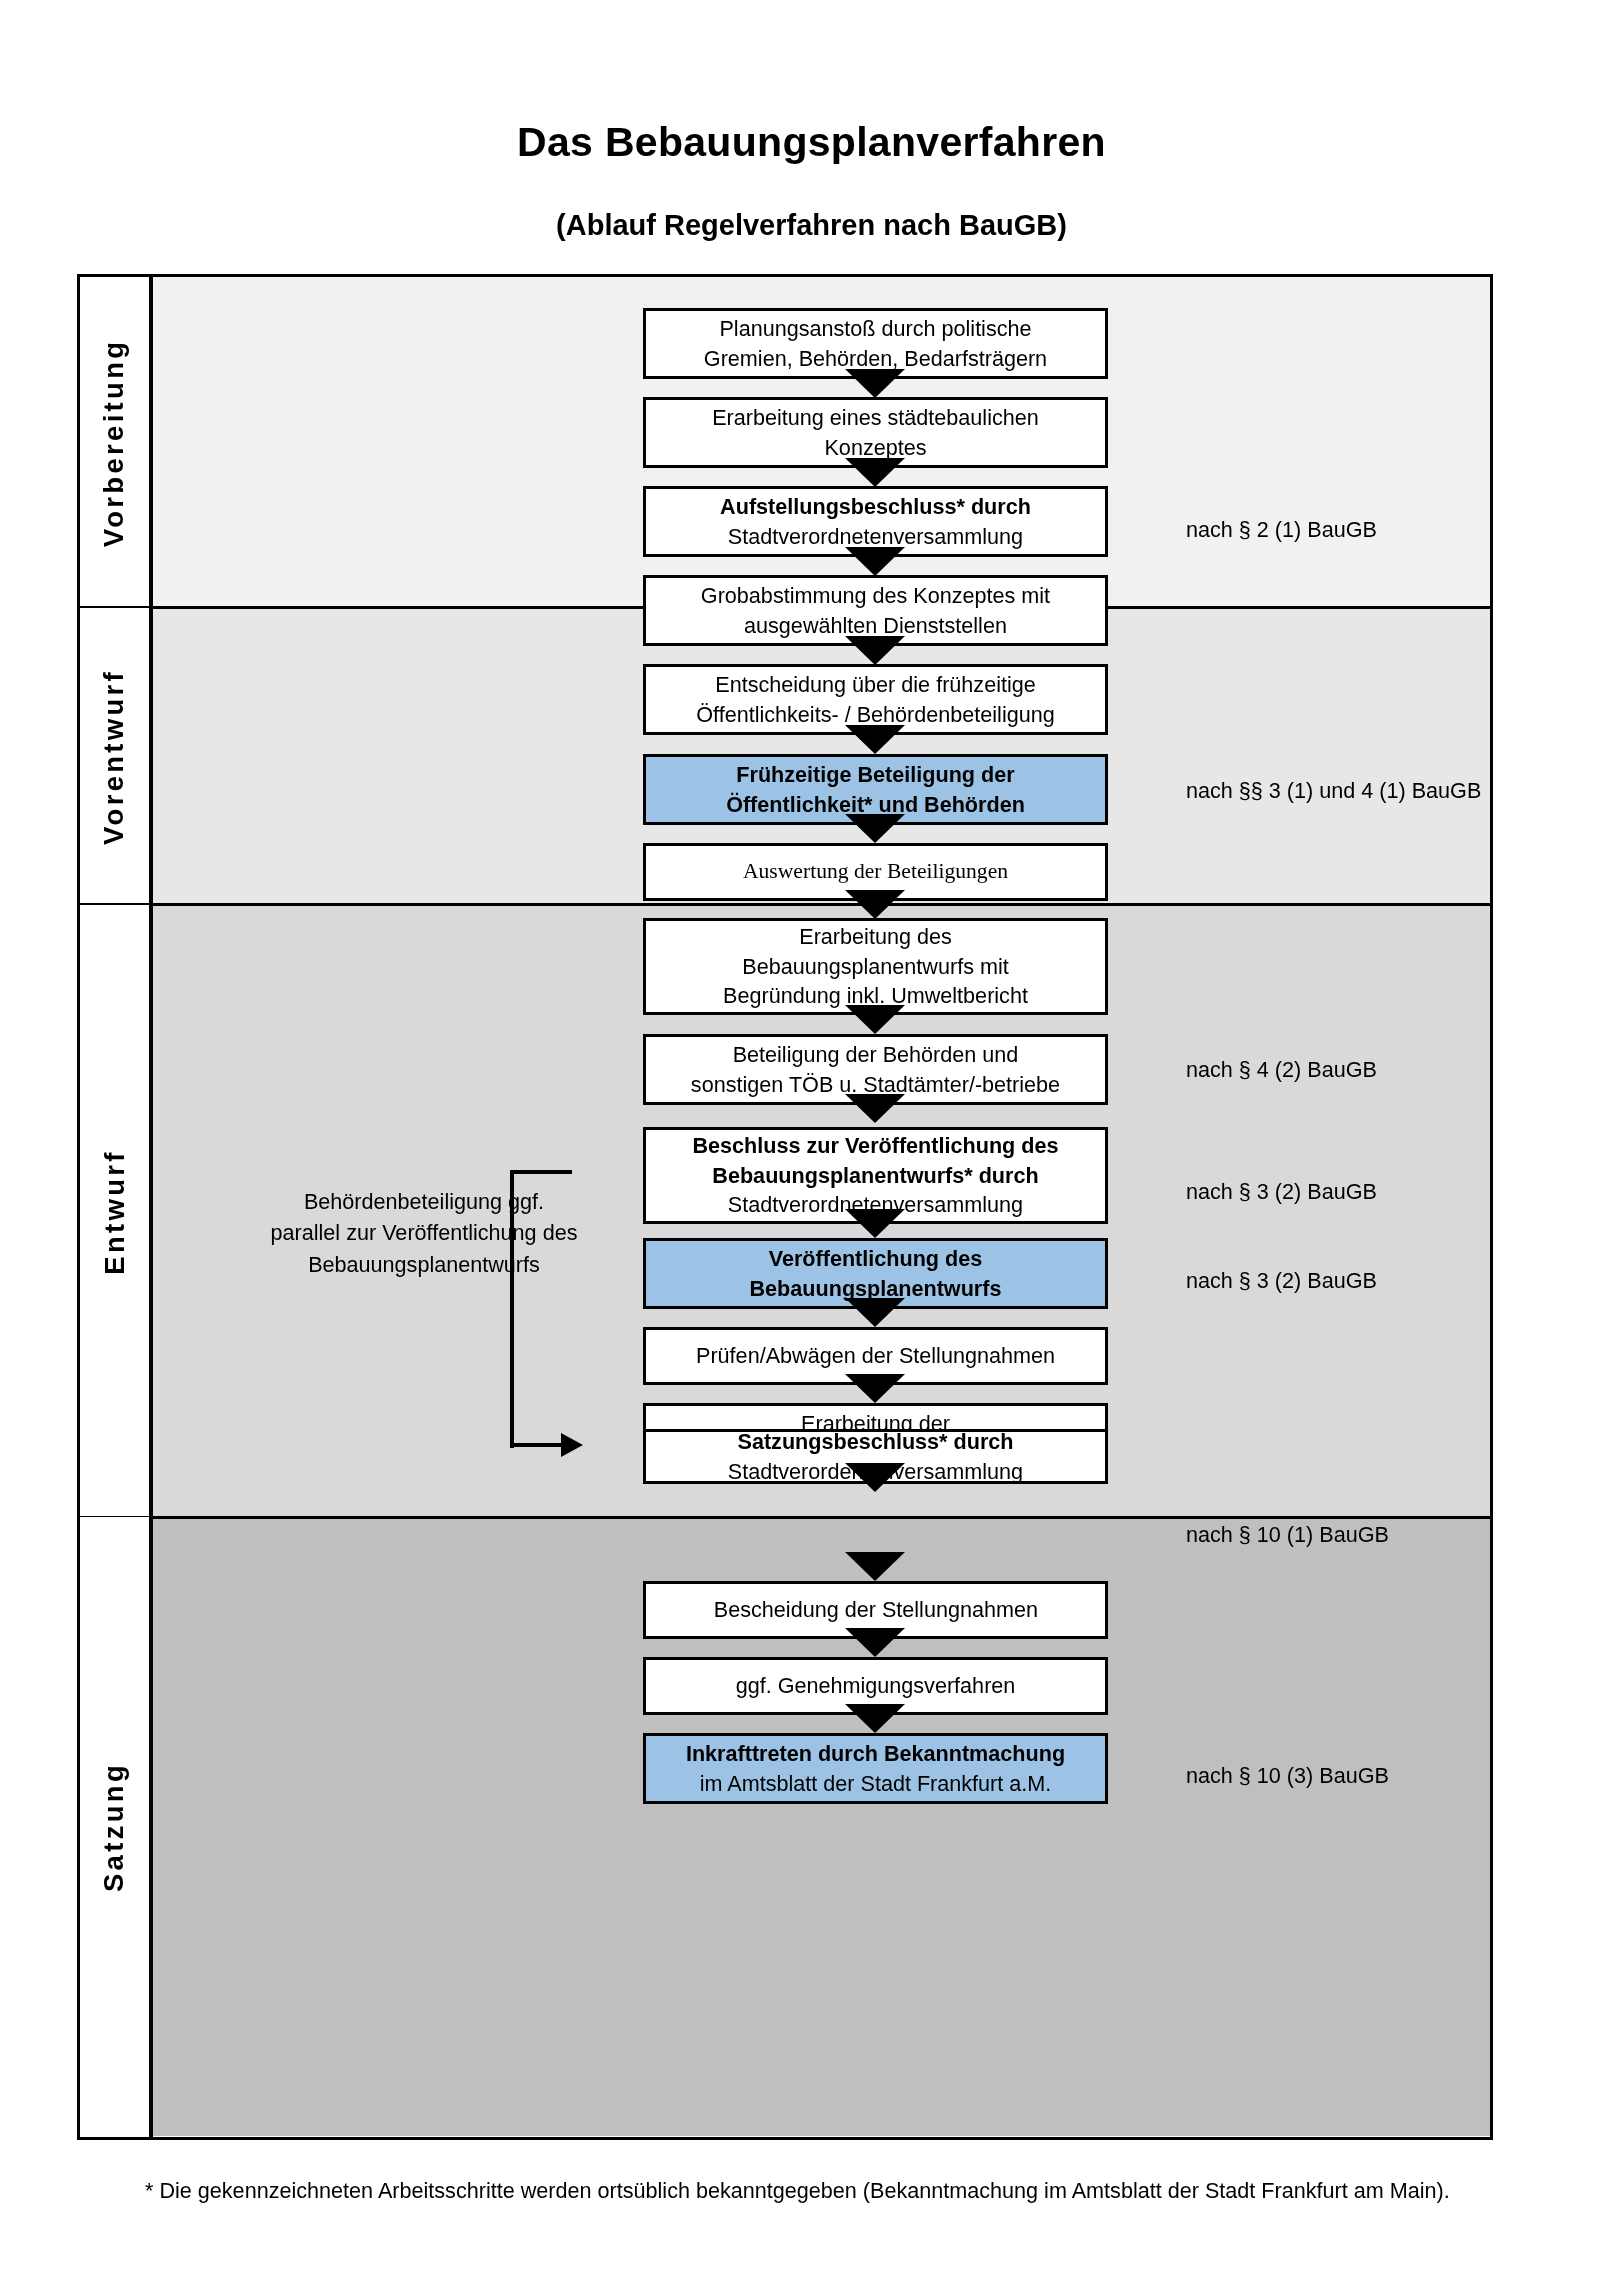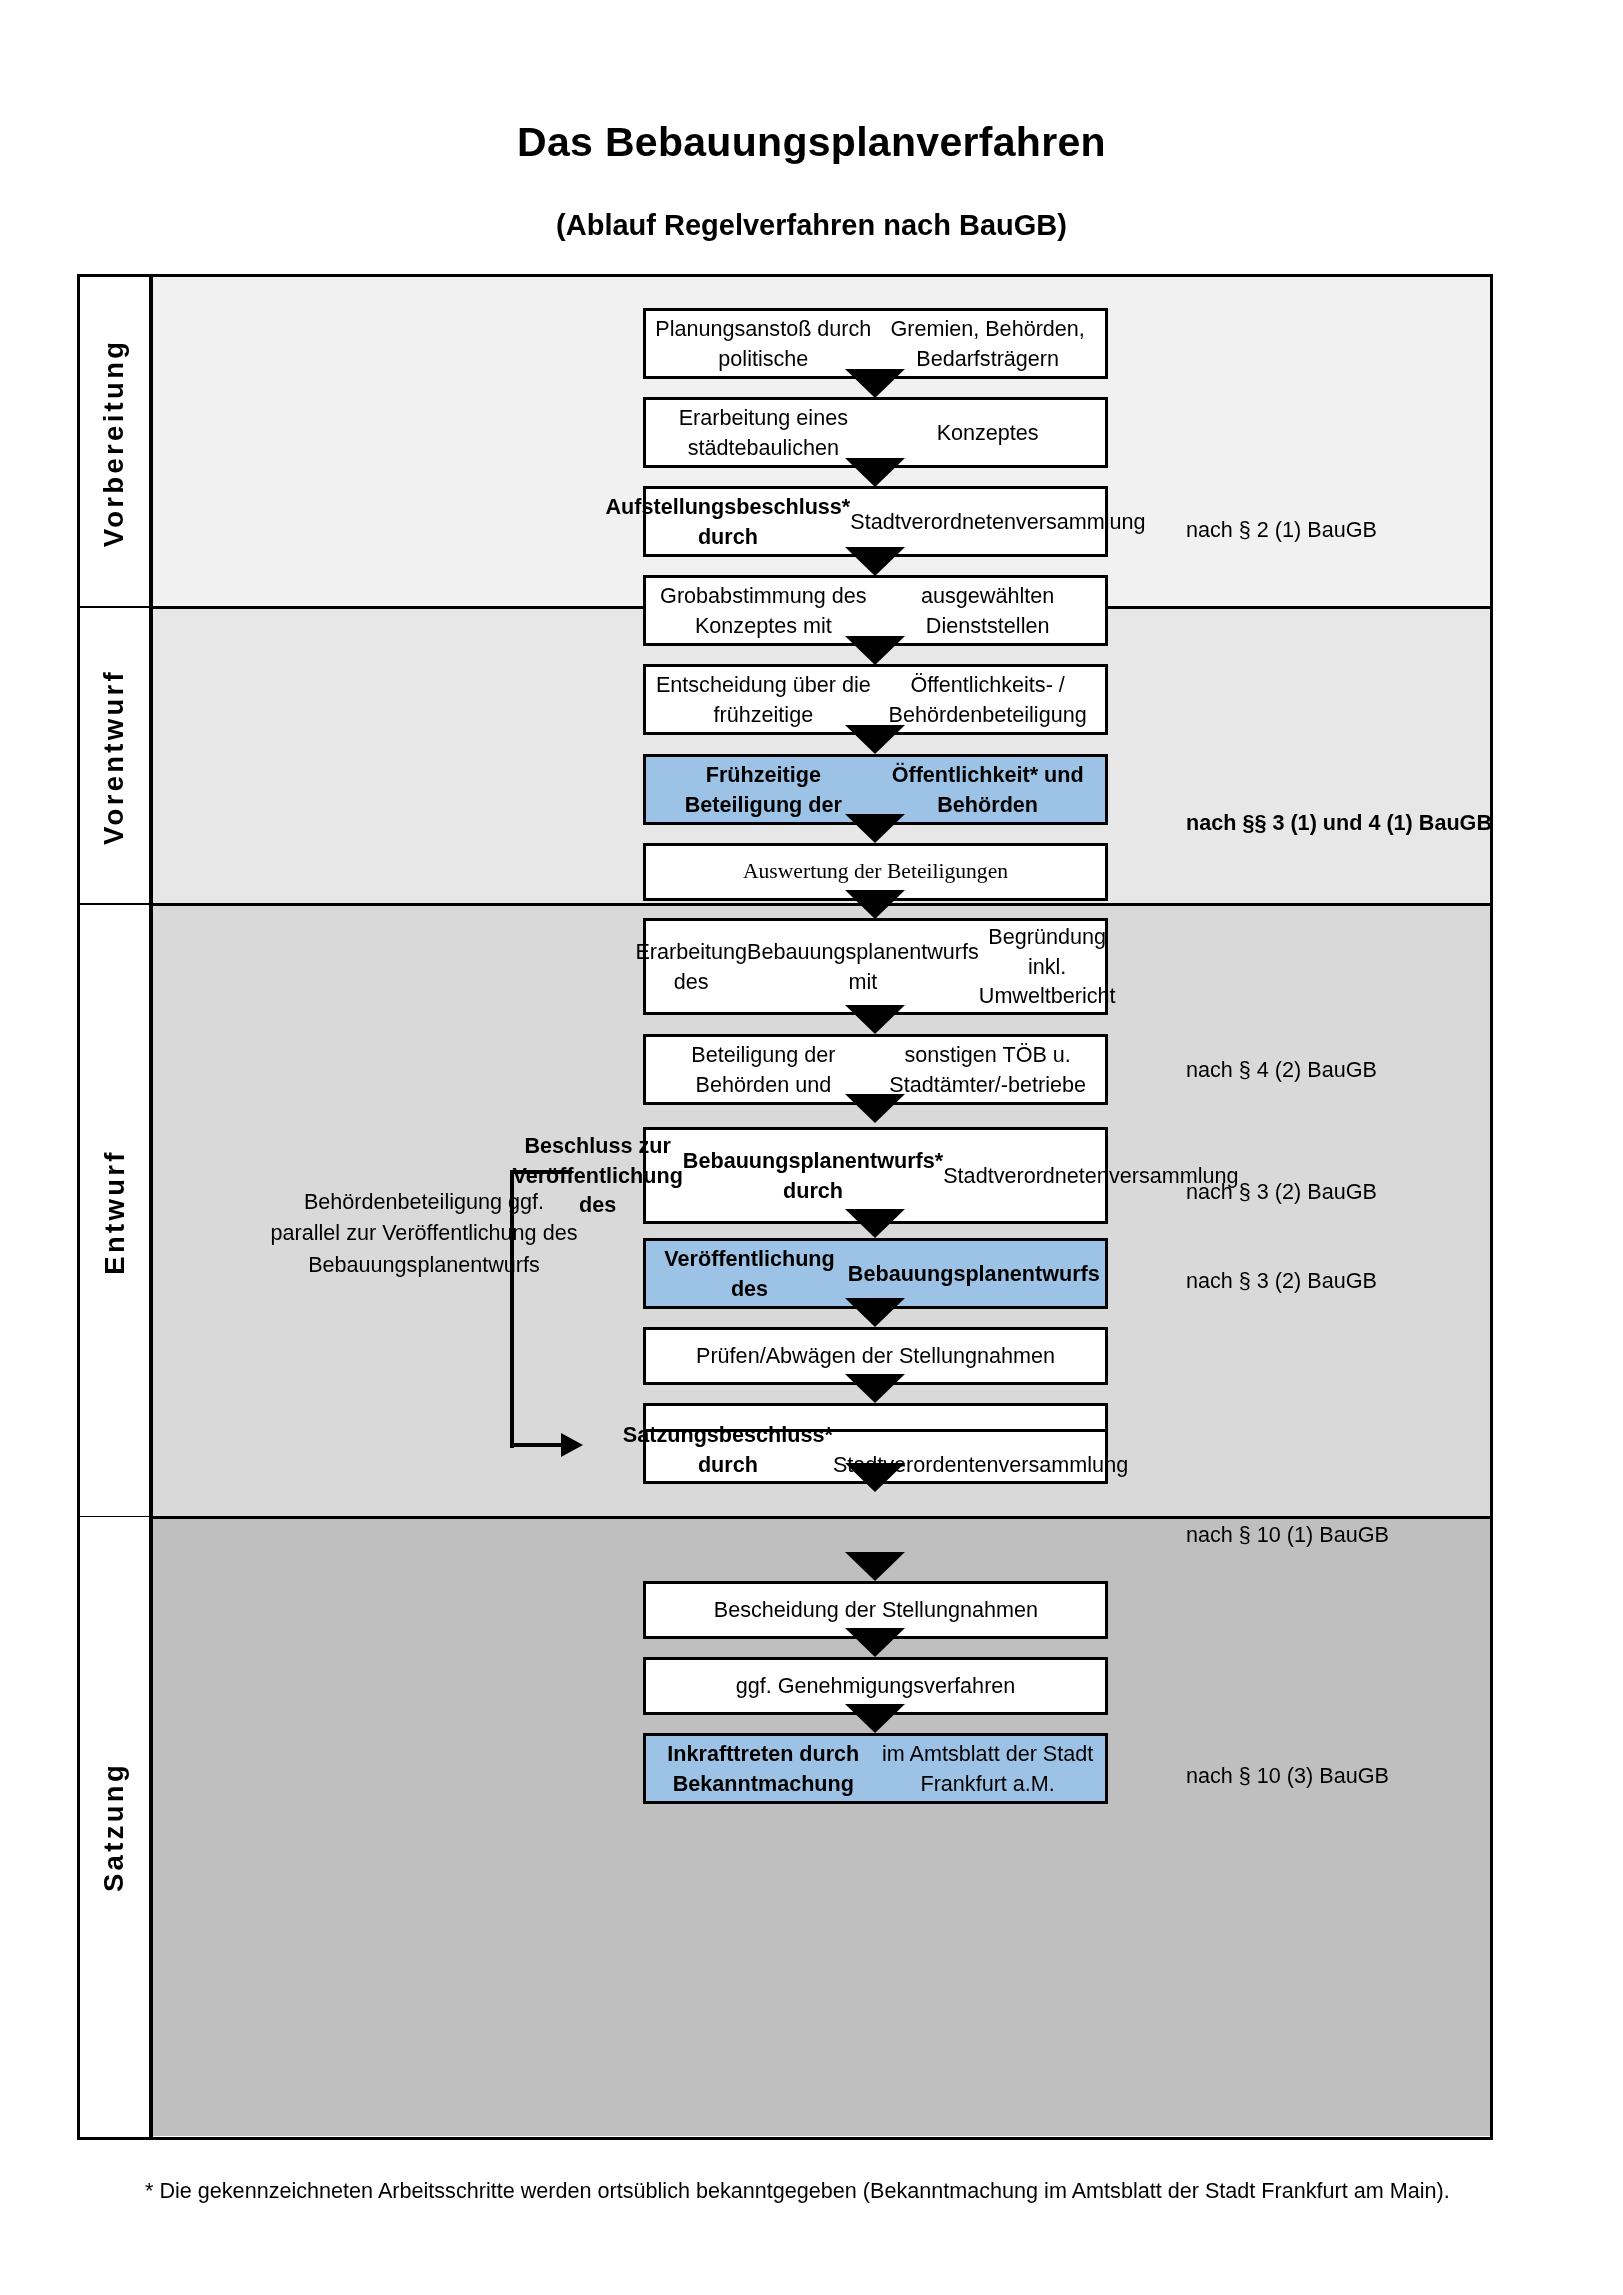--- a/index.html
+++ b/index.html
@@ -61,21 +61,21 @@
     position:absolute;left:0;width:69px;height:3.3px;background:#000;
   }
 
   
   .pbox{
     position:absolute;
     left:563px;width:465px;
     border:3.9px solid #000;
     box-sizing:border-box;
     background:#ffffff;
-    display:flex;
+    display:flex;flex-direction:column;
     align-items:center;justify-content:center;
     text-align:center;
     font-size:21.6px;line-height:1.38;
     padding:1.3px 5.2px;
     z-index:3;
   }
   .pbox.blue{background:#9cc3e5;}
   .pbox .l{display:block;width:100%;}
   .pbox .b{font-weight:bold;}
 
@@ -262,21 +262,21 @@
     <span class="l">ggf. Genehmigungsverfahren</span>
   </div>
   <div class="arrow" style="left:765px;top:1427px;"></div>
 
   <div class="pbox blue" style="top:1456px;height:71px;">
     <span class="l b">Inkrafttreten durch Bekanntmachung</span>
     <span class="l">im Amtsblatt der Stadt Frankfurt a.M.</span>
   </div>
 
   <div class="side-note" style="top:240px;">nach § 2 (1) BauGB</div>
-  <div class="side-note" style="top:533px;font-weight:bold;">nach §§ 3 (1) und 4 (1) BauGB</div>
+  <div class="side-note" style="top:501px;">nach §§ 3 (1) und 4 (1) BauGB</div>
   <div class="side-note" style="top:780px;">nach § 4 (2) BauGB</div>
   <div class="side-note" style="top:902px;">nach § 3 (2) BauGB</div>
   <div class="side-note" style="top:991px;">nach § 3 (2) BauGB</div>
   <div class="side-note" style="top:1245px;">nach § 10 (1) BauGB</div>
   <div class="side-note" style="top:1486px;">nach § 10 (3) BauGB</div>
 
 </div>
 
 <div id="footnote">* Die gekennzeichneten Arbeitsschritte werden ortsüblich bekanntgegeben (Bekanntmachung im Amtsblatt  der Stadt Frankfurt am Main).</div>
 

